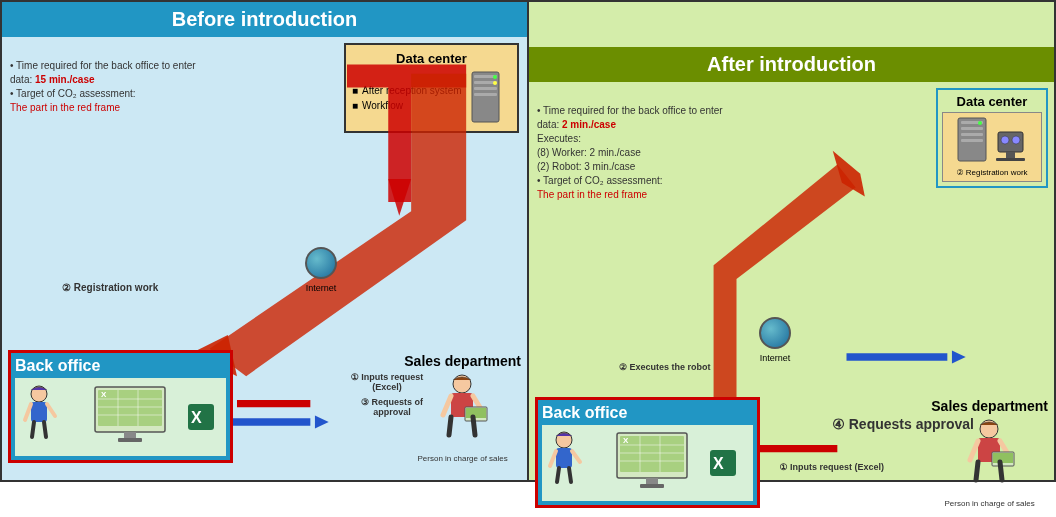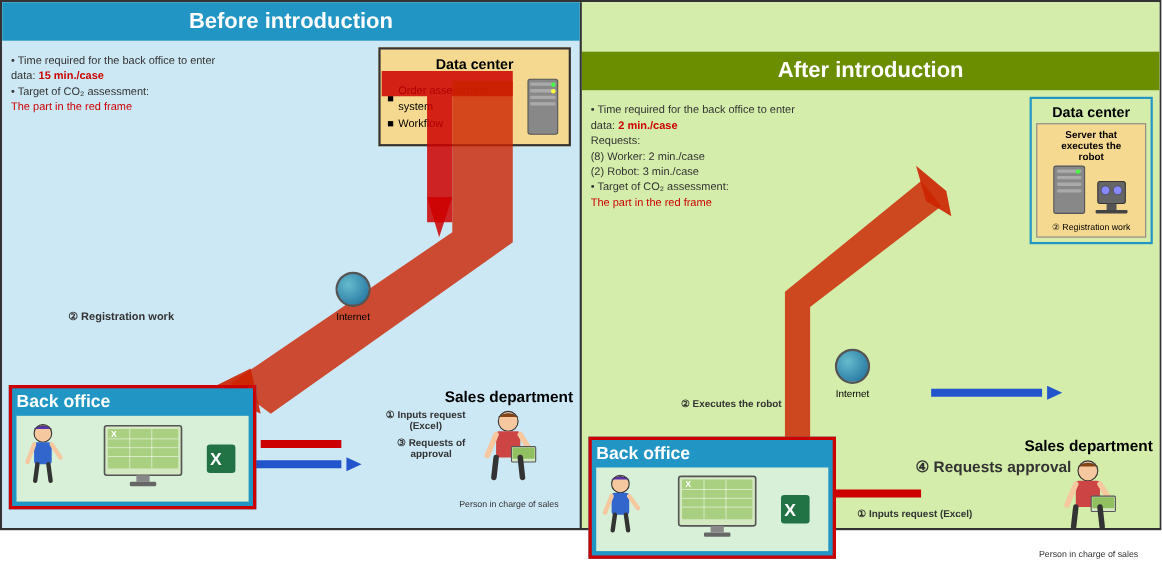--- a/index.html
+++ b/index.html
@@ -40,21 +40,21 @@
     }
 
     .panel-after .panel-header {
       background: #6b8e00;
       margin-top: 45px;
     }
 
     
     .info-text {
       position: absolute;
-      top: 12px;
+      top: 22px;
       left: 8px;
       font-size: 10px;
       line-height: 1.4;
       color: #333;
       width: 200px;
     }
 
     .info-text .highlight-red {
       color: #cc0000;
       font-weight: bold;
@@ -152,21 +152,21 @@
         <span class="label-red">The part in the red frame</span>
       </div>
 
       <div class="datacenter-box">
         <div class="datacenter-title">Data center</div>
         <div style="display:flex; align-items:center; gap:6px;">
           <div style="display:flex; flex-direction:column; font-size:10px; line-height:1.6;">
             <div class="datacenter-items">
               <div class="item">
                 <span style="font-size:10px;">■</span>
-                <span>Order assessment system</span>
+                <span>After reception system</span>
               </div>
               <div class="item">
                 <span style="font-size:10px;">■</span>
                 <span>Workflow</span>
               </div>
             </div>
           </div>
 
           <div style="display:flex; flex-direction:column; align-items:center;">
             <svg width="35" height="55">
@@ -275,33 +275,32 @@
 
     </div>
   </div>
 
   <div class="panel panel-after">
     <div class="panel-header">After introduction</div>
     <div class="after-panel-content">
 
       <div class="info-text">
         <span>• Time required for the back office to enter data: <span class="highlight-red">2 min./case</span></span><br>
-        <span>Requests:</span><br>
+        <span>Executes:</span><br>
         <span>(8) Worker: 2 min./case</span><br>
         <span>(2) Robot: 3 min./case</span><br>
         <span>• Target of CO₂ assessment:</span><br>
         <span class="label-red">The part in the red frame</span>
       </div>
 
       <div style="position:absolute; top:6px; right:6px; border:2px solid #2196c4; padding:4px; background:#d4edaa;">
         <div style="font-size:13px; font-weight:bold; text-align:center; margin-bottom:3px;">Data center</div>
         <div style="display:flex; gap:6px; align-items:flex-start;">
 
           <div style="background:#f5d990; border:1px solid #888; padding:4px; text-align:center; min-width:100px;">
-            <div style="font-size:9px; font-weight:bold; margin-bottom:3px;">Server that<br>executes the<br>robot</div>
             <svg width="32" height="45">
               <rect x="2" y="1" width="28" height="43" rx="2" fill="#888" stroke="#555" stroke-width="1"></rect>
               <rect x="5" y="4" width="22" height="3" rx="1" fill="#aaa"></rect>
               <rect x="5" y="10" width="22" height="3" rx="1" fill="#aaa"></rect>
               <rect x="5" y="16" width="22" height="3" rx="1" fill="#aaa"></rect>
               <rect x="5" y="22" width="22" height="3" rx="1" fill="#aaa"></rect>
               <circle cx="24" cy="6" r="2" fill="#4f4"></circle>
             </svg>
             
             <svg width="35" height="35" style="margin-top:3px;">

